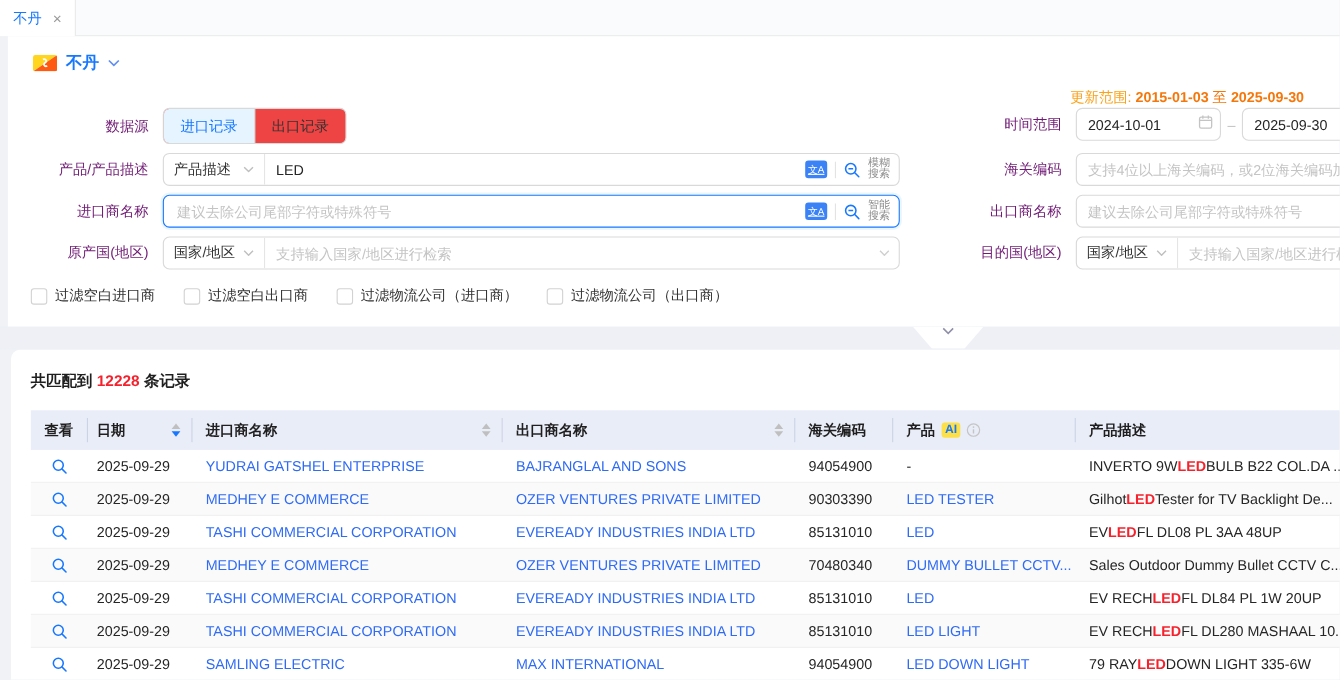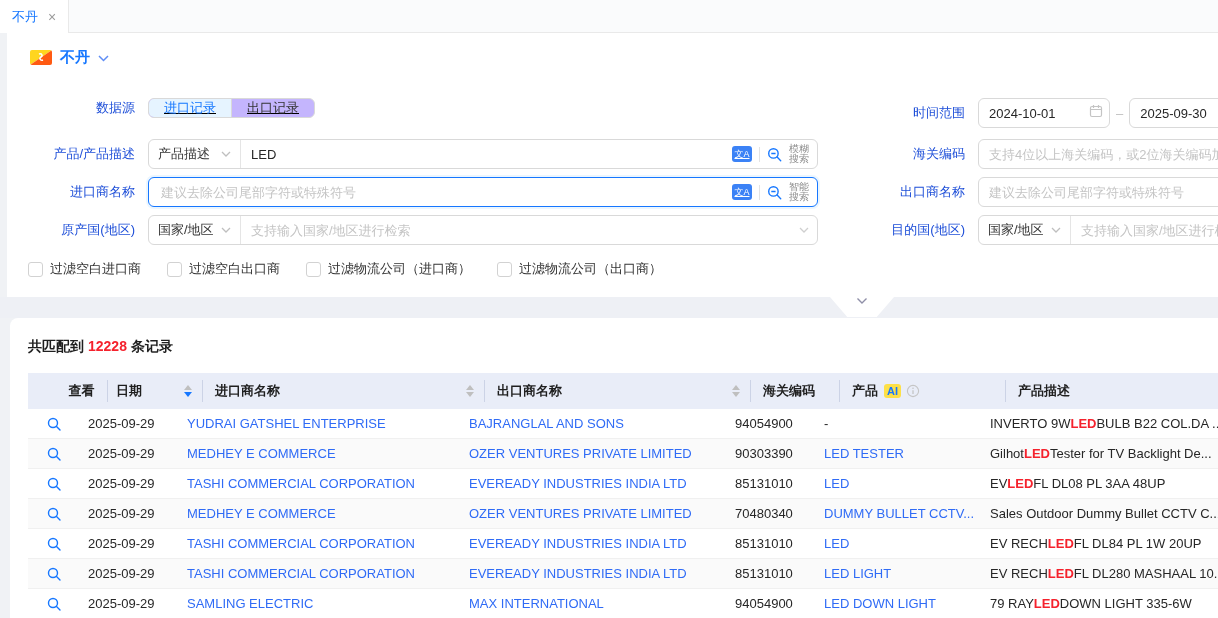--- a/index.html
+++ b/index.html
@@ -20,24 +20,24 @@
   .left-strip { position:absolute; left:0; top:33px; width:7px; height:585px; background:#f0f2f5; }
 
   
   .country { position:absolute; left:30px; top:48px; display:flex; align-items:center; gap:8px; }
   .flag { width:22px; height:15px; border-radius:2px; overflow:hidden; display:inline-block; }
   .country-name { font-size:15px; font-weight:bold; color:#1677ff; }
   .country-caret { color:#5f8df5; font-size:11px; }
 
   
   .frow { position:absolute; display:flex; align-items:center; }
-  .flabel { width:135px; text-align:right; font-size:13px; color:#1d4ed8; flex:0 0 auto;padding-left:36px; }
+  .flabel { width:135px; text-align:right; font-size:13px; color:#701a75; flex:0 0 auto;padding-left:36px; }
   .fctrl { margin-left:13px; display:flex; align-items:center; }
 
-  .seg { display:inline-flex; height:20px; border:1px solid #d9d9d9; border-radius:6px; overflow:hidden; background:#c4b5fd;text-decoration:underline; }
+  .seg { display:inline-flex; height:33px; border:1px solid #d9d9d9; border-radius:6px; overflow:hidden; background:#ef4444; }
   .seg-opt { padding:0 15px; font-size:13px; display:flex; align-items:center; color:#333; cursor:pointer; }
   .seg-opt.sel { background:#e6f4ff; color:#1677ff; border-right:1px solid #d9d9d9; }
 
   .igroup { display:flex; align-items:center; height:30px; border:1px solid #d9d9d9;
     border-radius:6px; background:#fff; overflow:hidden; }
   .igroup.focused { border-color:#1677ff; box-shadow:0 0 0 2px rgba(5,145,255,.08); }
   .gsel { width:92px; height:100%; border-right:1px solid #e5e5e5; display:flex; align-items:center;
     justify-content:space-between; padding:0 9px; font-size:13px; color:#333; cursor:pointer; flex:0 0 auto; }
   .igroup input, .ibox input { border:none; outline:none; flex:1 1 auto; min-width:0; height:26px;
     font-size:13px; color:#262626; font-family:inherit; background:transparent; padding:0 10px; }
@@ -72,21 +72,21 @@
     justify-content:center; cursor:pointer; }
 
   
   .results { position:absolute; left:10px; top:318px; width:1208px; height:300px; background:#fff;
     border-radius:8px 0 0 0; }
   .res-title { position:absolute; left:18px; top:20px; font-size:14px; font-weight:bold; color:#1f1f1f; }
   .res-count { color:#f5222d; margin:0 4px; }
 
   
   .tbl { position:absolute; left:18px; top:55px; width:1190px; font-size:13px; }
-  .thead { display:flex; height:36px; background:#e9edf8; align-items:center; font-weight:bold; color:#1f1f1f;padding-left:28px; }
+  .thead { display:flex; height:36px; background:#e9edf8; align-items:center; font-weight:bold; color:#1f1f1f; }
   .th { display:flex; align-items:center; height:22px; border-right:1px solid #ccd3e6; overflow:hidden; }
   .th:last-child { border-right:none; }
   .c-view { width:52px; justify-content:center; display:flex; align-items:center; flex:0 0 auto; }
   .c-date { width:95px; padding-left:8px; flex:0 0 auto; }
   .c-imp  { width:282px; padding-left:12px; flex:0 0 auto; }
   .c-exp  { width:266px; padding-left:12px; flex:0 0 auto; }
   .c-hs   { width:89px; padding-left:12px; flex:0 0 auto; }
   .c-prod { width:166px; padding-left:12px; flex:0 0 auto; }
   .c-desc { flex:1 1 auto; padding-left:12px; }
   .sorter { display:flex; flex-direction:column; margin-left:auto; margin-right:10px; gap:2px; cursor:pointer; }
@@ -140,20 +140,26 @@
   <div class="frow" style="left:0; top:98px;">
     <div class="flabel">数据源</div>
     <div class="fctrl">
       <div class="seg">
         <div class="seg-opt sel">进口记录</div>
         <div class="seg-opt">出口记录</div>
       </div>
     </div>
   </div>
 
+  <div class="update-range">
+    <span class="ur-label">更新范围:</span>
+    <span class="ur-date">2015-01-03</span>
+    <span class="ur-to">至</span>
+    <span class="ur-date">2025-09-30</span>
+  </div>
   <div class="frow right" style="left:800px; top:98px;">
     <div class="flabel">时间范围</div>
     <div class="fctrl">
       <div class="ibox" style="width:132px;">
         <input value="2024-10-01" style="">
         <span>
           <svg width="14" height="14" viewBox="0 0 14 14">
               <rect x="1.5" y="2.5" width="11" height="10" rx="1.5" fill="none" stroke="#c4c4c4" stroke-width="1.2"></rect>
               <line x1="4.5" y1="1" x2="4.5" y2="4" stroke="#c4c4c4" stroke-width="1.2"></line>
               <line x1="9.5" y1="1" x2="9.5" y2="4" stroke="#c4c4c4" stroke-width="1.2"></line>

